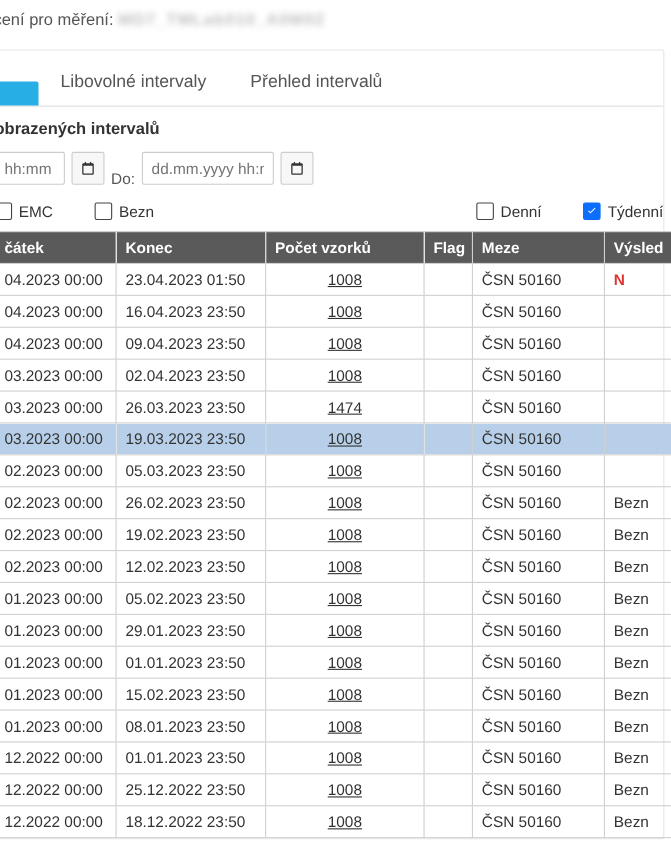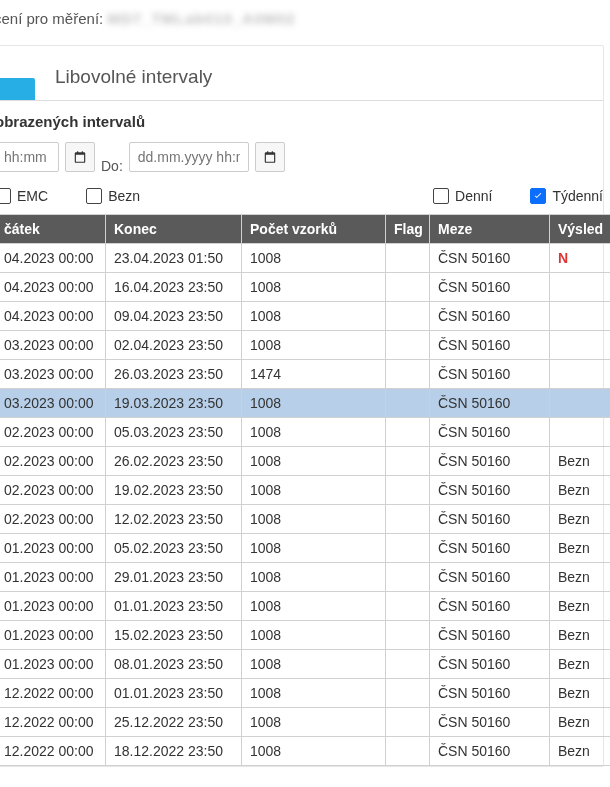--- a/index.html
+++ b/index.html
@@ -38,21 +38,21 @@
     padding-top: 10px;
   }
   .tabs {
     display: flex;
     align-items: flex-end;
     border-bottom: 1px solid #ddd;
     padding: 0 0 0 0;
   }
   .tab {
     padding: 10px 20px 12px 20px;
-    font-size: 19px;
+    font-size: 16px;
     color: #555;
     cursor: pointer;
     white-space: nowrap;
   }
   .tab.active {
     background: #27aee5;
     color: #fff;
     border-top-left-radius: 2px;
     border-top-right-radius: 2px;
   }
@@ -128,21 +128,21 @@
     white-space: nowrap;
     box-sizing: border-box;
     height: 28px;
   }
   table.grid thead th {
     background: #5a5a5a;
     color: #fff;
     font-weight: 600;
     text-align: left;
   }
-  table.grid td.num { text-align: left; }
+  table.grid td.num { text-align: center; text-decoration: underline; }
   table.grid tbody tr.selected td { background: #b7cfe8; }
   .result-red { color: #d33; font-weight: 600; }
   
   col.c-start { width: 110px; }
   col.c-end   { width: 136px; }
   col.c-count { width: 144px; }
   col.c-flag  { width: 44px; }
   col.c-meze  { width: 120px; }
   col.c-res   { width: 96px; }
   .crop-left {
@@ -158,20 +158,21 @@
   <div class="title-strip">
     <span>cení pro měření:</span>
     <span class="blurred">MD7_TMLab010_A0M02</span>
   </div>
 
   <div class="panel">
 
     <div class="tabs">
       <div class="tab active"></div>
       <div class="tab">Libovolné intervaly</div>
+      <div class="tab">Přehled intervalů</div>
     </div>
 
     <div class="section-caption">obrazených intervalů</div>
 
     <div class="filter-row">
       <input class="date-input" style="width: 64px;" placeholder="hh:mm">
       <span class="icon-btn">
         <svg width="14" height="14" viewBox="0 0 24 24" fill="currentColor">
             <path d="M7 2v2H5a2 2 0 0 0-2 2v14a2 2 0 0 0 2 2h14a2 2 0 0 0 2-2V6a2 2 0 0 0-2-2h-2V2h-2v2H9V2H7zm12 6v12H5V8h14z"></path>
           </svg>

